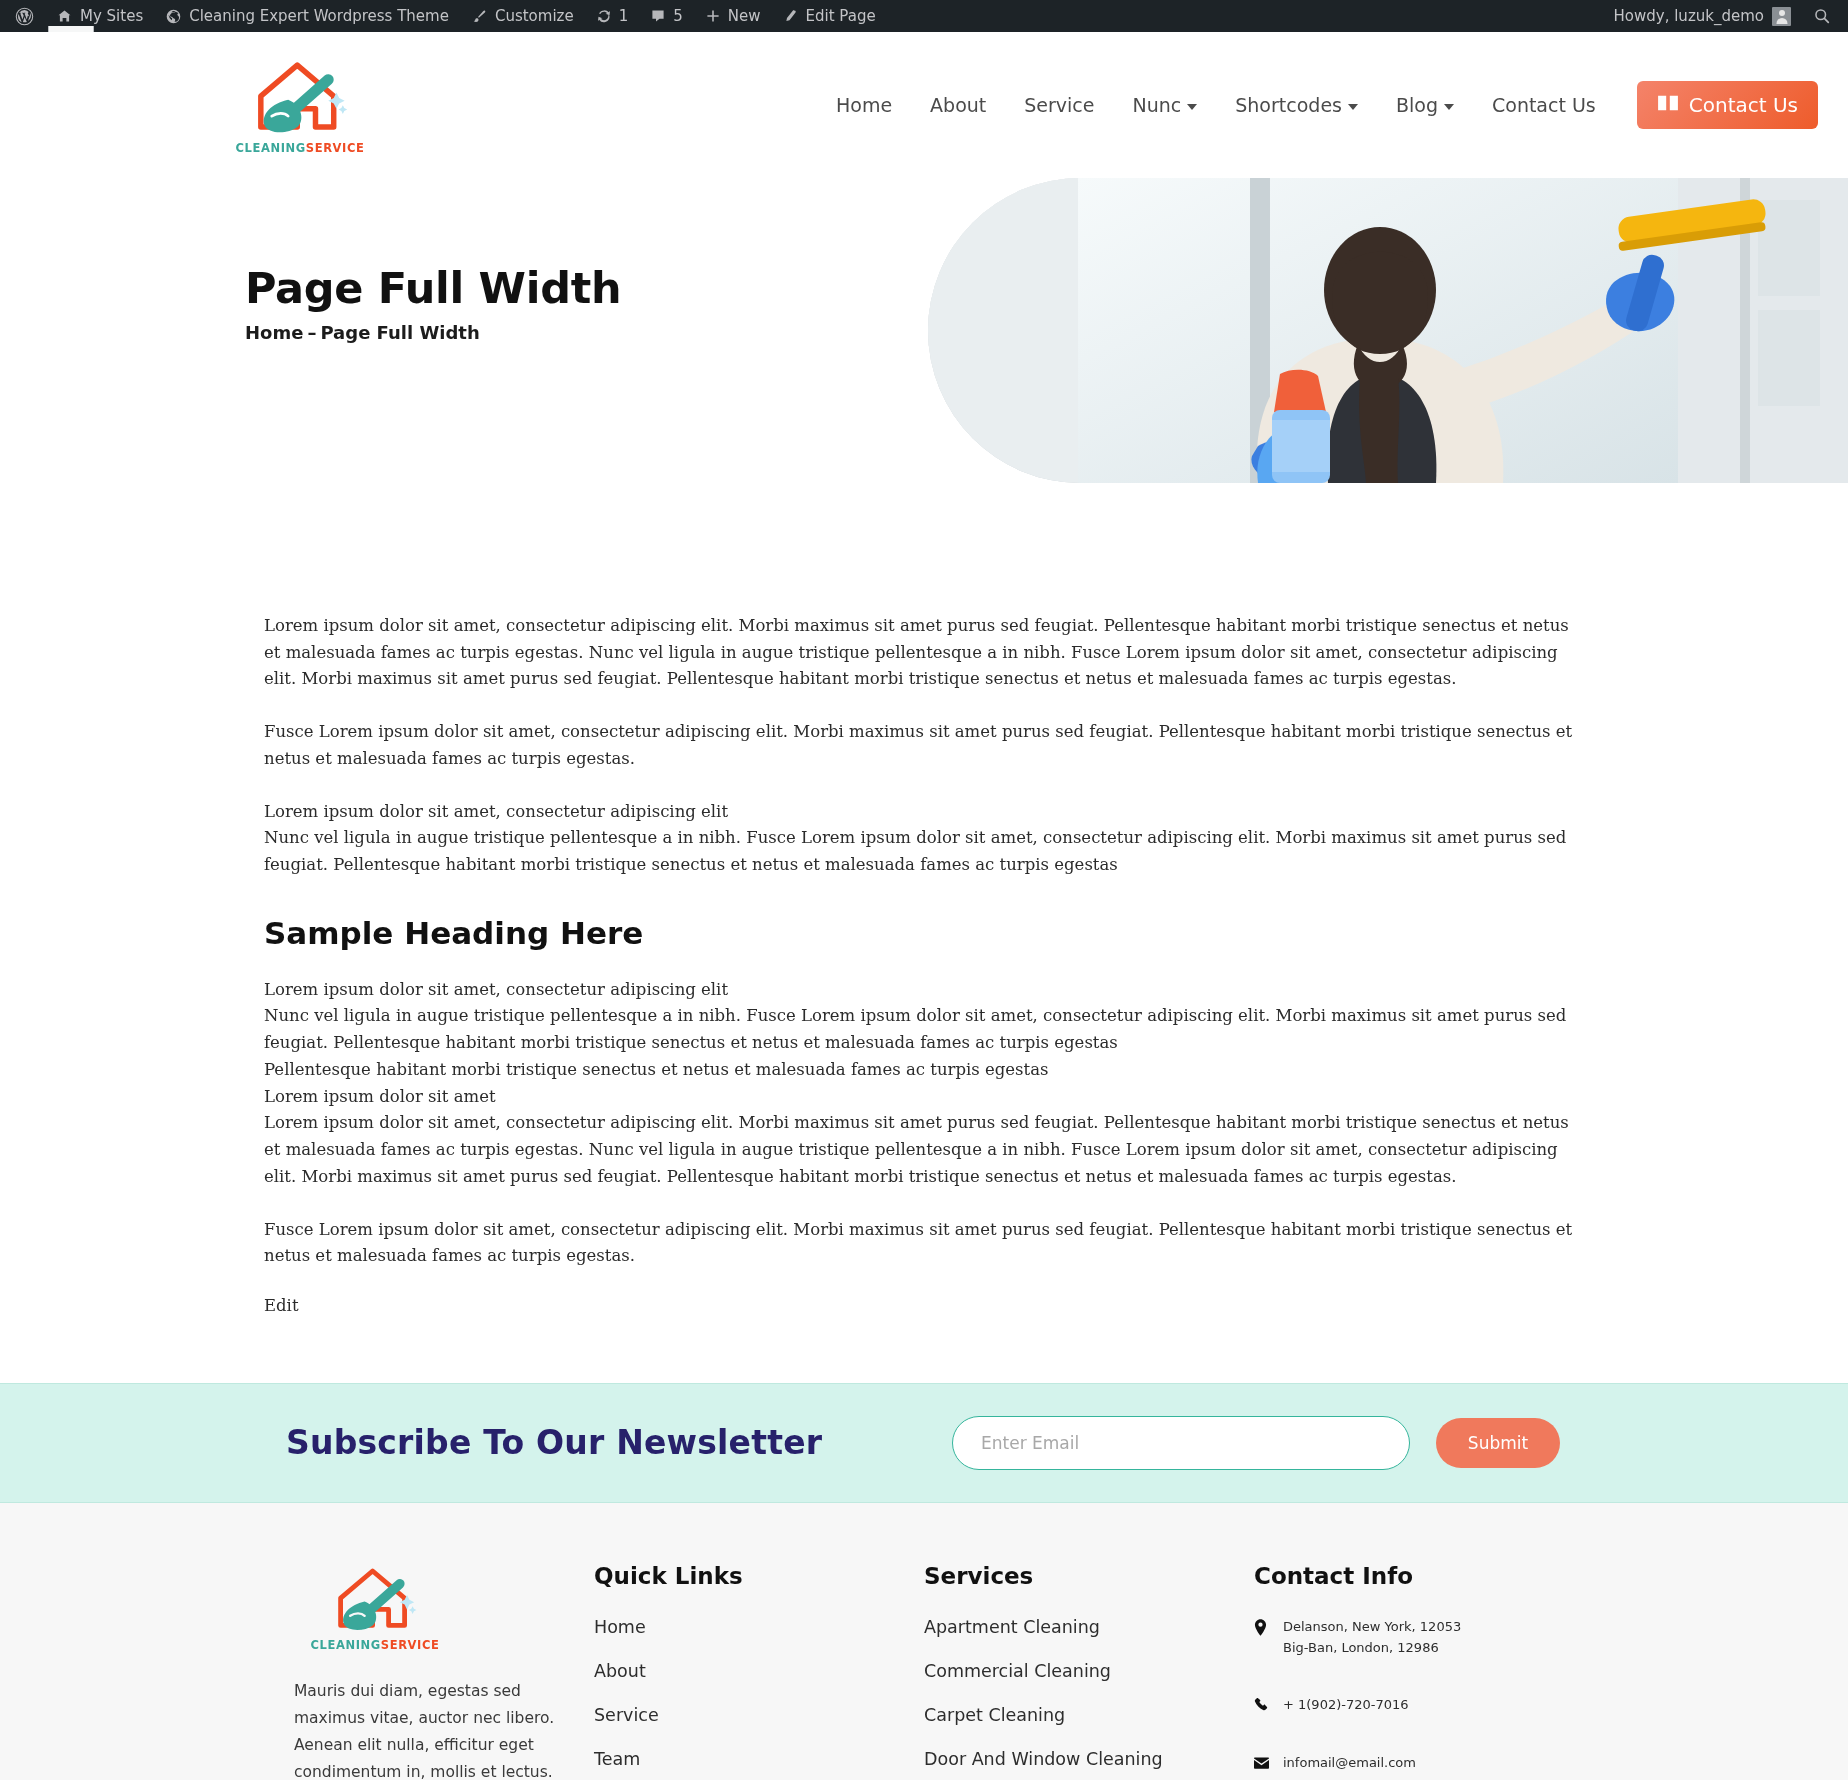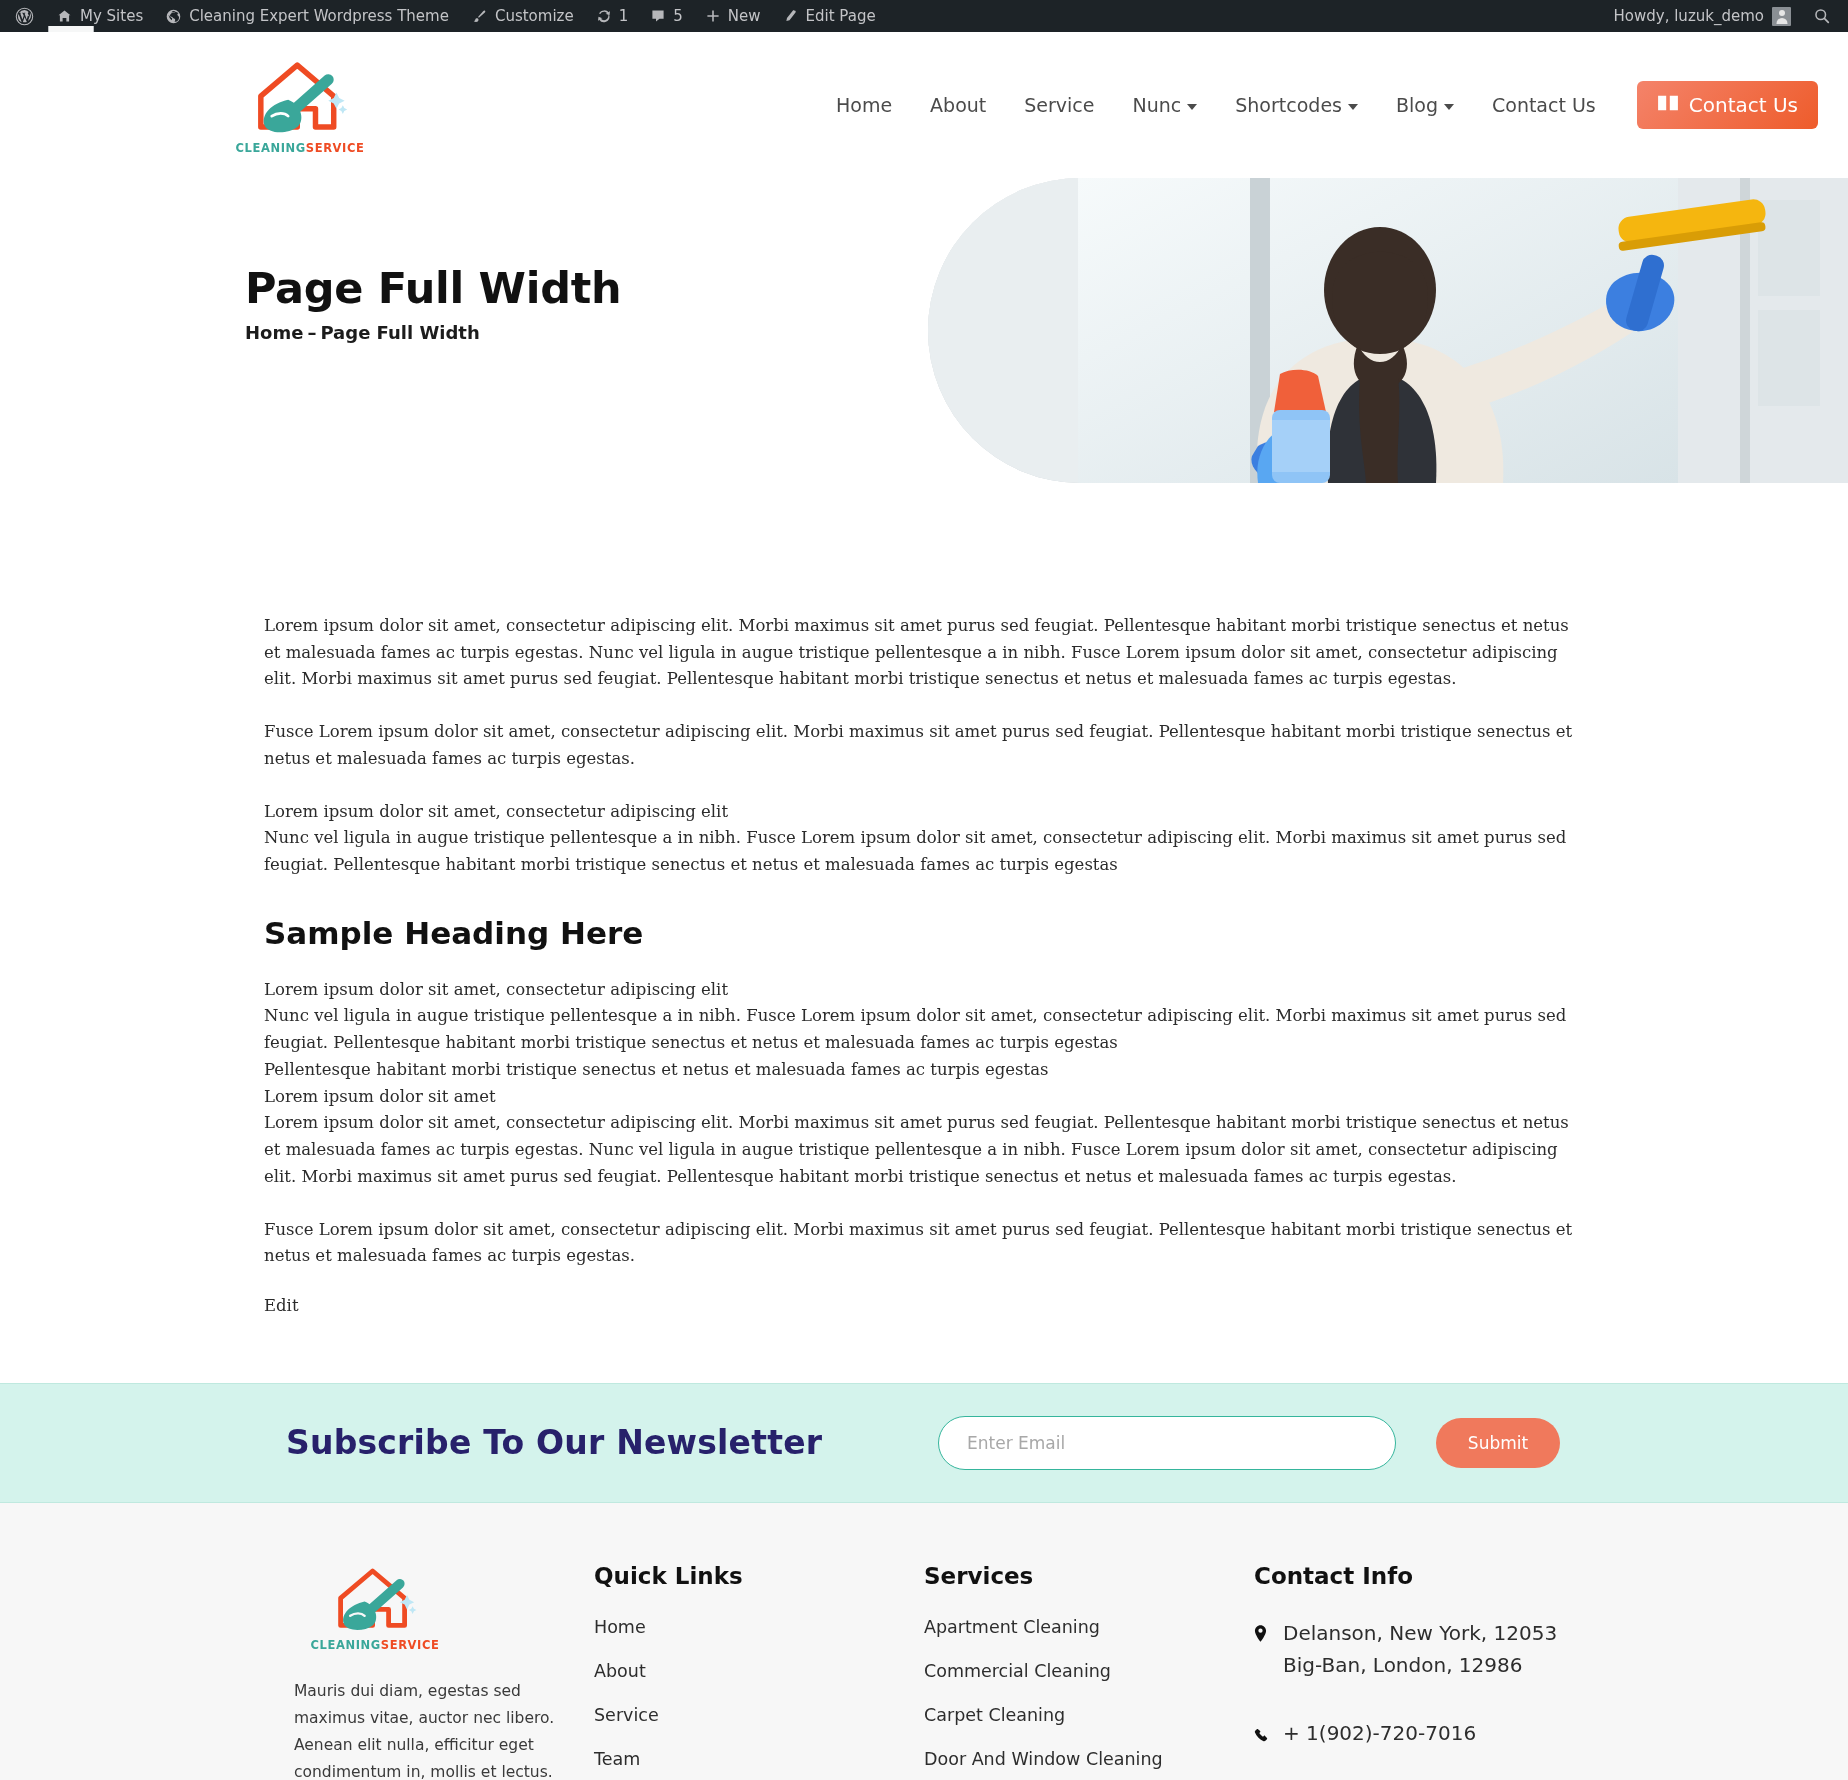--- a/index.html
+++ b/index.html
@@ -174,21 +174,21 @@
     display: flex; align-items: center;
   }
   .newsletter-title {
     font-family: "DejaVu Sans", sans-serif;
     font-size: 33px;
     font-weight: 700;
     color: #27216b;
     letter-spacing: .2px;
     margin-left: 22px;
   }
-  .newsletter-form { margin-left: auto; display: flex; align-items: center; gap: 40px; padding-right: 24px; justify-content: center;}
+  .newsletter-form { margin-left: auto; display: flex; align-items: center; gap: 26px; padding-right: 24px; justify-content: center;}
   .email-input {
     width: 458px; height: 54px;
     border: 1px solid #35b59c;
     border-radius: 40px;
     background: #fff;
     padding: 0 28px;
     font-family: "DejaVu Sans", sans-serif;
     font-size: 17px;
     color: #444;
     outline: none;
@@ -248,21 +248,21 @@
     font-family: "DejaVu Sans", sans-serif;
     font-size: 17.5px;
     color: #2d2d2d;
     margin-bottom: 24px;
     cursor: pointer;
   }
   .cinfo-row {
     display: flex;
     gap: 13px;
     font-family: "DejaVu Sans", sans-serif;
-    font-size: 20px;
+    font-size: 13px;
     color: #2d2d2d;
     line-height: 1.6;
     margin-bottom: 36px;
   }
   .cinfo-icon { flex: none; width: 16px; padding-top: 2px; color: #111; }
 </style>
 </head>
 <body>
 
 <div class="adminbar">

